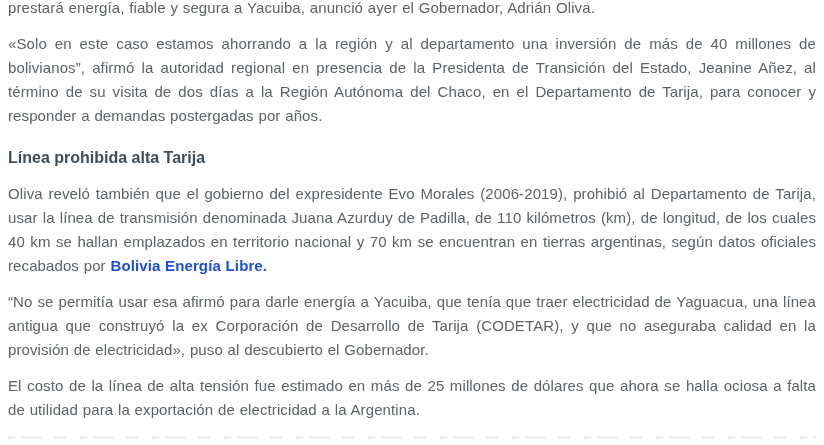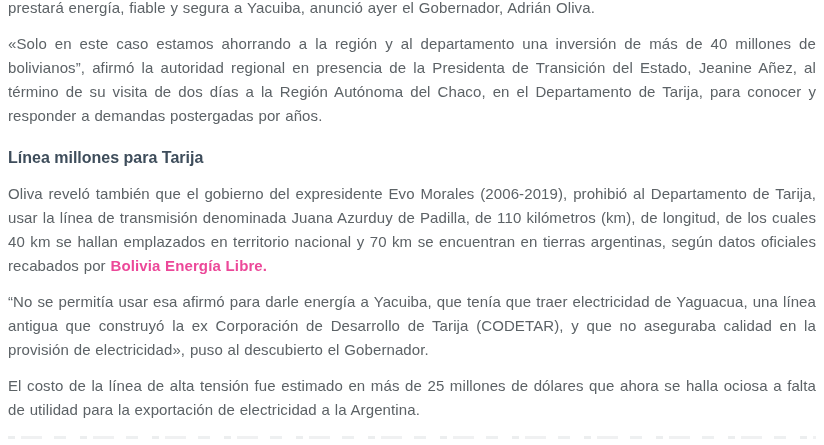--- a/index.html
+++ b/index.html
@@ -33,21 +33,21 @@
   .subheading {
     margin: 18px 0 12px 0;
     font-size: 16px;
     line-height: 24px;
     font-weight: 700;
     color: #3e4d5b;
     text-align: left;
   }
   .bold-inline {
     font-weight: 700;
-    color: #ec4899;
+    color: #1d4ed8;
   }
   
   .clipped-next {
     height: 11px;
     margin-top: 0;
     opacity: 0.35;
     background: repeating-linear-gradient(
       90deg,
       #c9cdd0 0px, #c9cdd0 7px,
       transparent 7px, transparent 13px,
@@ -63,21 +63,21 @@
 </style>
 </head>
 <body>
 
 <div class="article">
 
   <p>prestará energía, fiable y segura a Yacuiba, anunció ayer el Gobernador, Adrián Oliva.</p>
 
   <p>«Solo en este caso estamos ahorrando a la región y al departamento una inversión de más de 40 millones de bolivianos”, afirmó la autoridad regional en presencia de la Presidenta de Transición del Estado, Jeanine Añez, al término de su visita de dos días a la Región Autónoma del Chaco, en el Departamento de Tarija, para conocer y responder a demandas postergadas por años.</p>
 
-  <h3 class="subheading">Línea millones para Tarija</h3>
+  <h3 class="subheading">Línea prohibida alta Tarija</h3>
 
   <p><span>Oliva reveló también que el gobierno del expresidente Evo Morales (2006-2019), prohibió al Departamento de Tarija, usar la línea de transmisión denominada Juana Azurduy de Padilla, de 110 kilómetros (km), de longitud, de los cuales 40 km se hallan emplazados en territorio nacional y 70 km se encuentran en tierras argentinas, según datos oficiales recabados por </span><span class="bold-inline">Bolivia Energía Libre.</span></p>
 
   <p>“No se permitía usar esa afirmó para darle energía a Yacuiba, que tenía que traer electricidad de Yaguacua, una línea antigua que construyó la ex Corporación de Desarrollo de Tarija (CODETAR), y que no aseguraba calidad en la provisión de electricidad», puso al descubierto el Gobernador.</p>
 
   <p class="last">El costo de la línea de alta tensión fue estimado en más de 25 millones de dólares que ahora se halla ociosa a falta de utilidad para la exportación de electricidad a la Argentina.</p>
 
   <div class="clipped-next"></div>
 
 </div>

